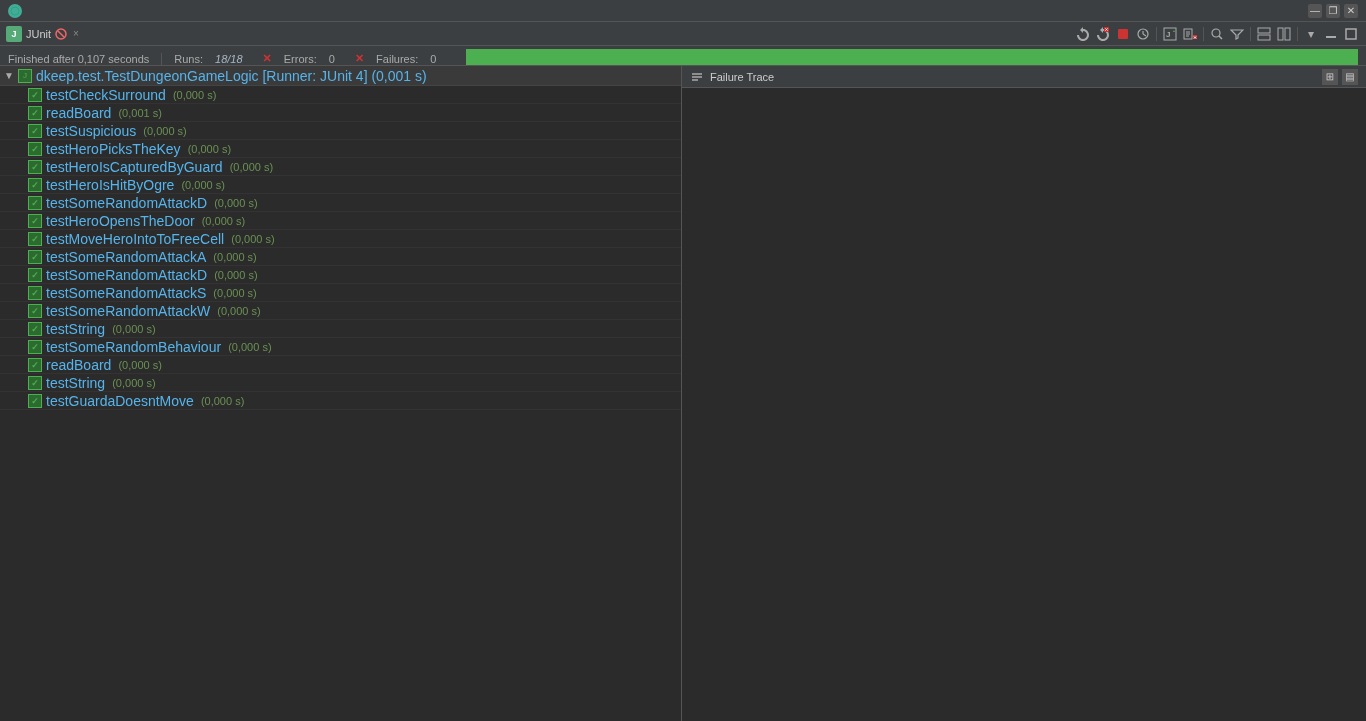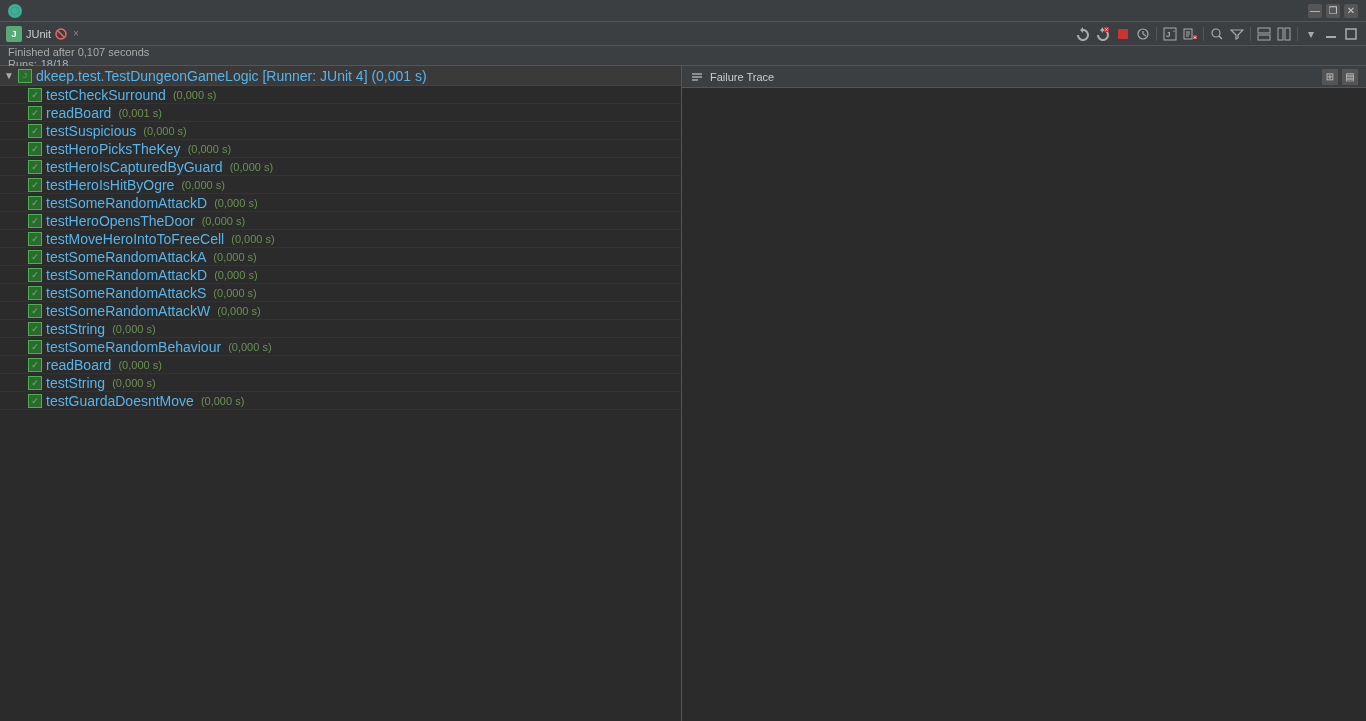--- a/index.html
+++ b/index.html
@@ -68,38 +68,38 @@
       cursor: pointer;
       color: #aaa;
       font-size: 12px;
     }
 
     
     .status-bar {
       background: #3c3f41;
       height: 20px;
       display: flex;
-      align-items: flex-start;
+      align-items: flex-end;
       padding: 0 8px;
       border-bottom: 1px solid #555;
       font-size: 11px;
       color: #aaa;
-      flex-direction: column;
     }
     .status-item {
-      display: flex; align-items:center; gap:4px;
+      display: flex; align-items:center; gap:12px;
       margin-right: 20px;
     }
     .error-x {
       color: #cc3333;
       font-weight: bold;
       font-size: 11px;
     }
     .runs-count {
       color: #a9b7c6;
+      font-style: italic;
     }
 
     
     .progress-container {
       flex: 1;
       height: 16px;
       background: #2b2b2b;
       margin-left: 10px;
     }
     .progress-bar {

